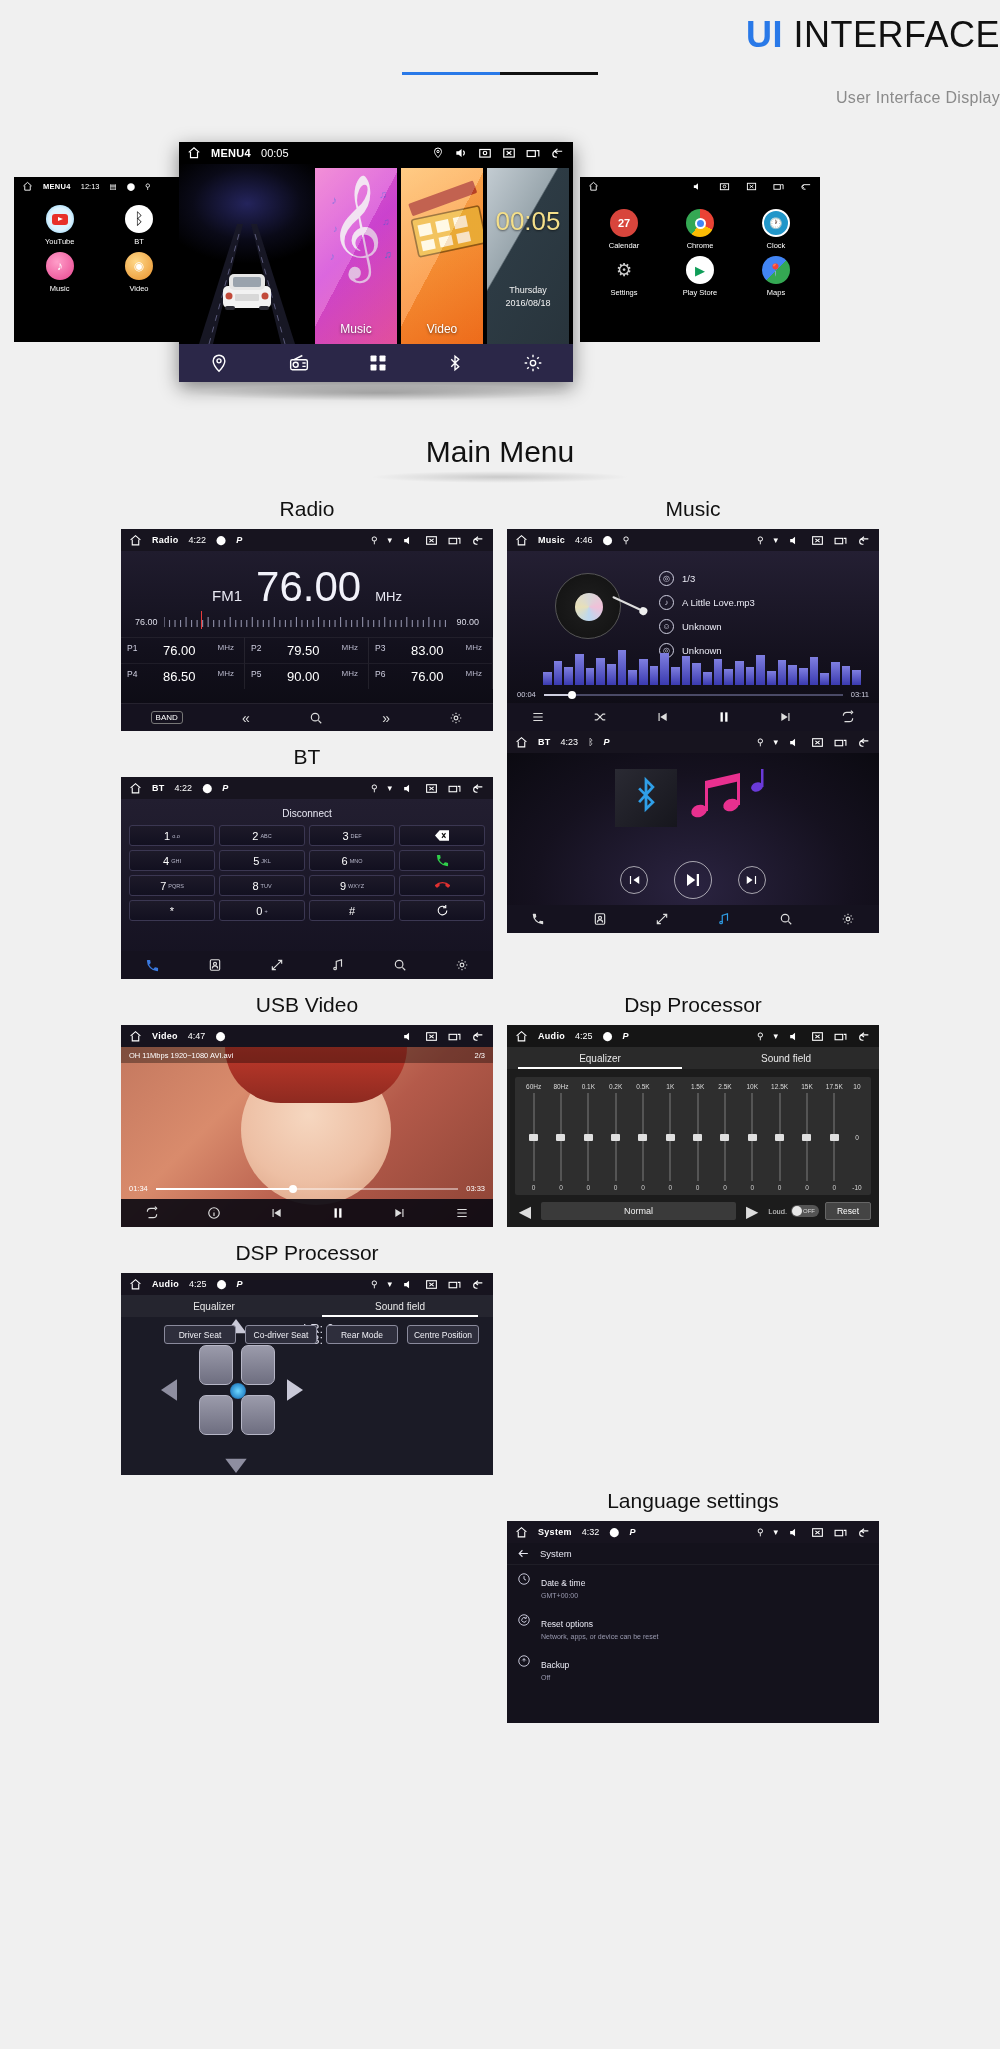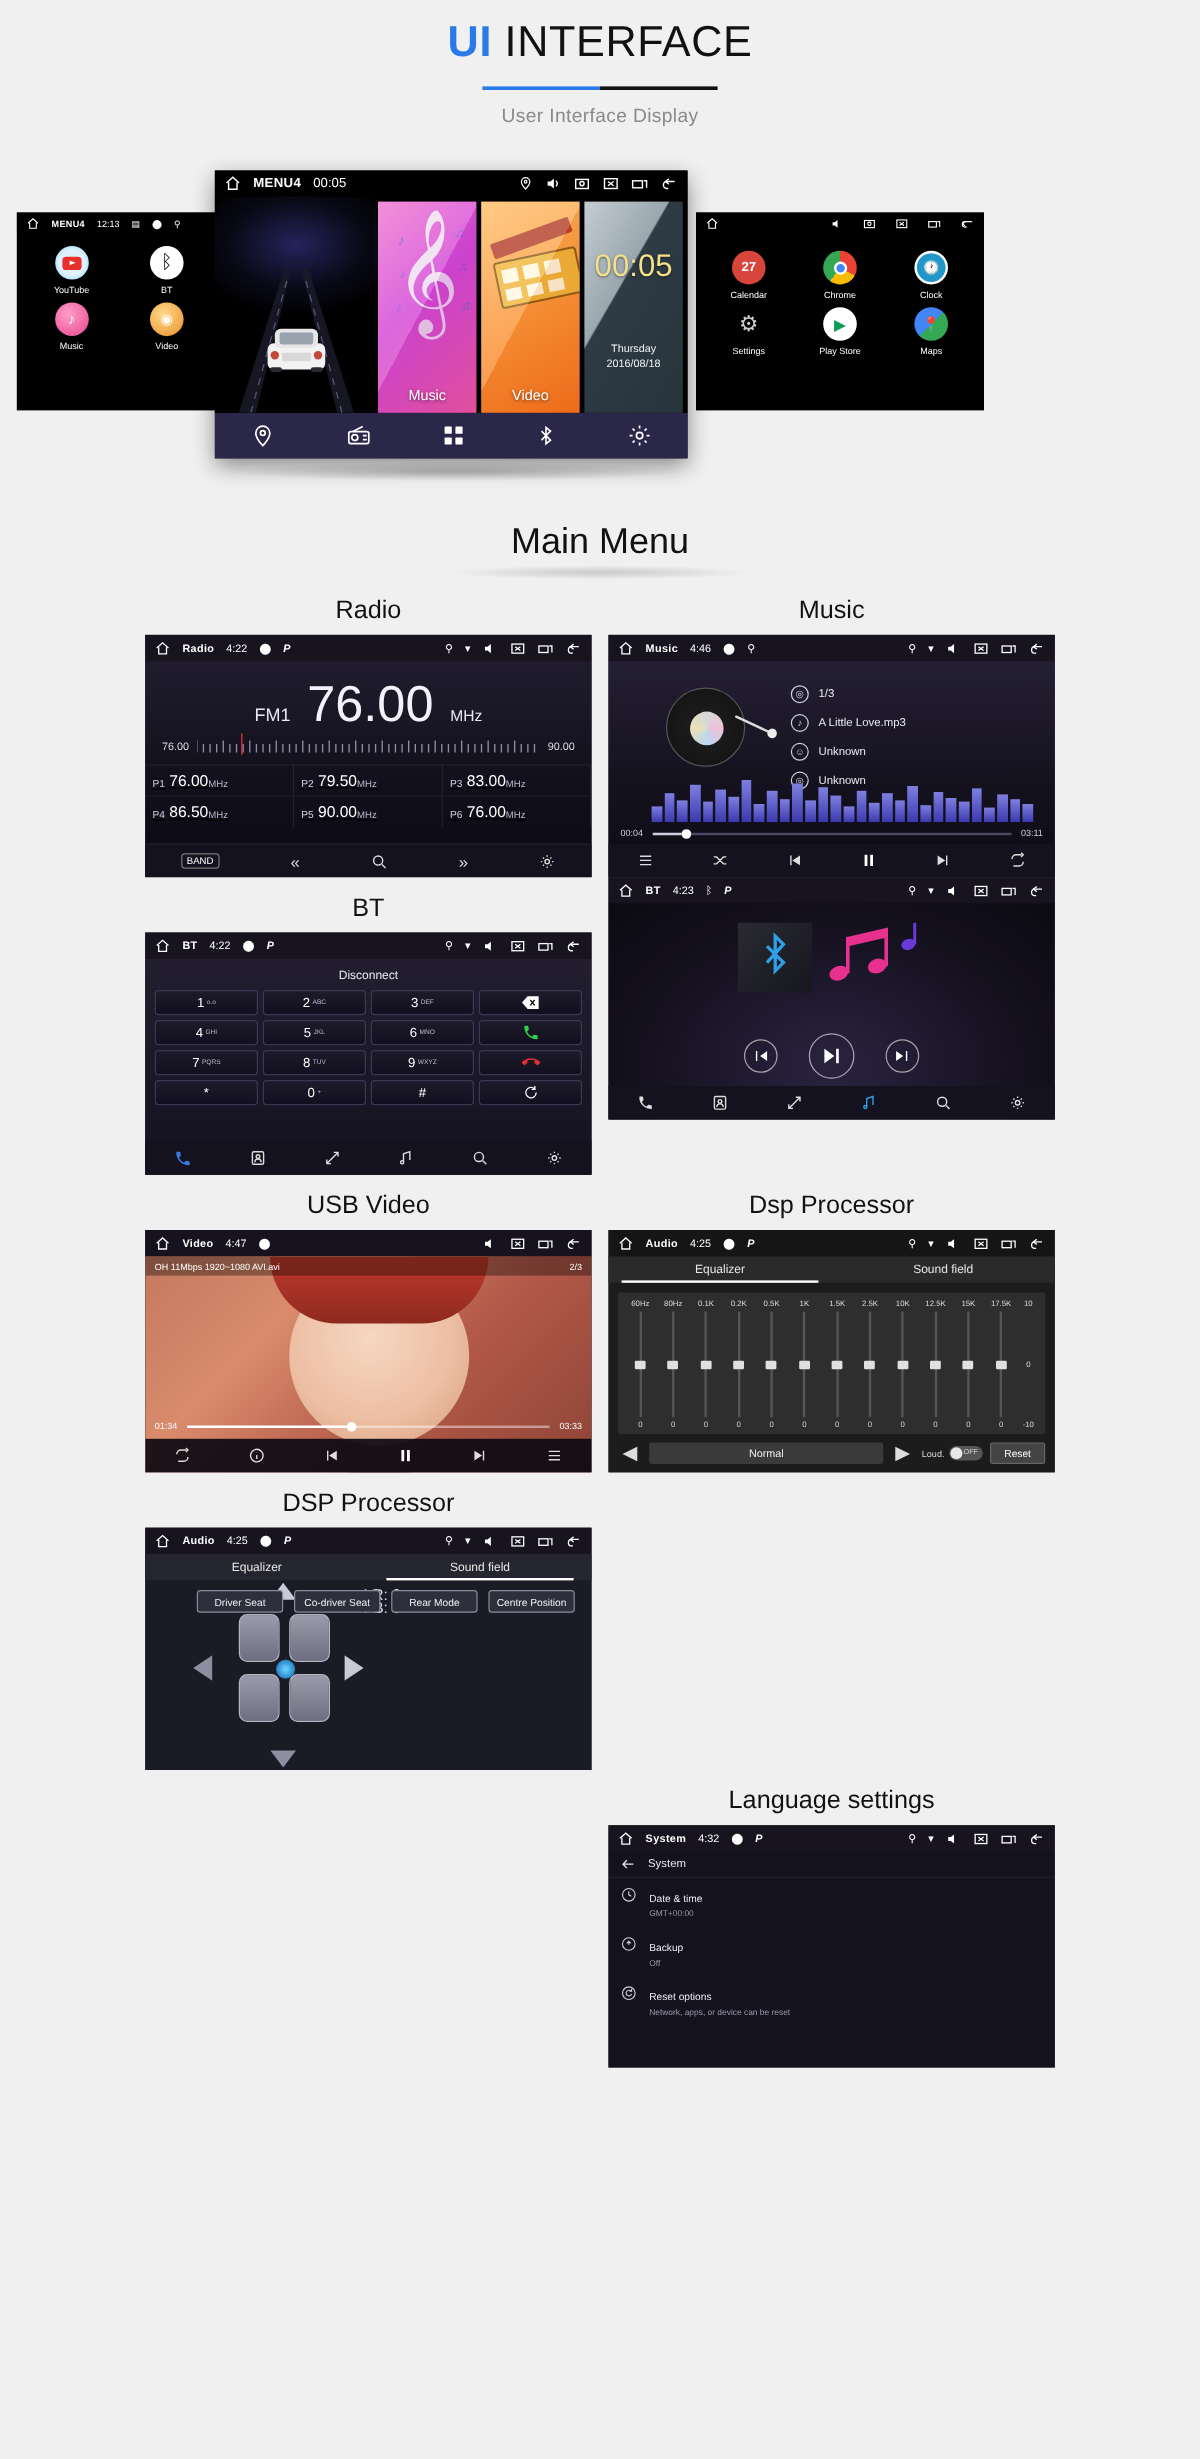--- a/index.html
+++ b/index.html
@@ -4,21 +4,21 @@
 <style>
   * { box-sizing: border-box; margin:0; padding:0; }
   body {
     width:1000px; height:2049px;
     background:#f0f0f0;
     font-family:"Liberation Sans", sans-serif;
     overflow:hidden;
     position:relative;
   }
   
-  .page-header { text-align:center; padding-top:14px; }
+  .page-header { text-align:right; padding-top:14px; }
   .main-title { font-size:36px; font-weight:400; letter-spacing:.5px; color:#111; }
   .main-title .ui-accent { color:#2979e8; font-weight:700; }
   .title-rule { width:196px; height:3px; margin:16px auto 0; display:flex; }
   .title-rule .seg-blue { flex:1; background:#2979e8; }
   .title-rule .seg-dark { flex:1; background:#111; }
   .subtitle { margin-top:14px; font-size:16px; color:#8a8a8a; letter-spacing:.3px;}
 
   
   .hero { position:relative; width:1000px; height:270px; margin-top:30px; }
   .screen { position:absolute; background:#000; overflow:hidden; }
@@ -81,21 +81,21 @@
   .radio-body{height:180px;background:linear-gradient(180deg,#201c2e 0%,#12101c 55%,#0b0a12 100%);position:relative;}
   .freq-row{display:flex;align-items:baseline;justify-content:center;gap:14px;padding-top:16px;}
   .freq-band{color:#e8e8f2;font-size:15px;}
   .freq-num{color:#f2f2fa;font-size:42px;font-weight:300;line-height:.95;}
   .freq-unit{color:#e8e8f2;font-size:13px;}
   .dial{display:flex;align-items:center;gap:6px;padding:4px 14px 0;}
   .dial .edge{color:#dcdce8;font-size:9px;}
   .ruler{flex:1;height:22px;position:relative;overflow:hidden;}
   .needle{position:absolute;left:13%;top:0;width:1.5px;height:18px;background:#e83c3c;}
   .presets{display:grid;grid-template-columns:repeat(3,1fr);gap:0;margin-top:4px;}
-  .pbtn{display:flex;align-items:flex-end;gap:0;padding:5px 6px;border-right:1px solid rgba(255,255,255,.08);border-top:1px solid rgba(255,255,255,.06);text-decoration:underline;}
+  .pbtn{display:flex;align-items:flex-start;gap:22px;padding:5px 6px;border-right:1px solid rgba(255,255,255,.08);border-top:1px solid rgba(255,255,255,.06);}
   .pbtn .pn{color:#cfcfe0;font-size:8.5px;width:14px;}
   .pbtn .pv{color:#fff;font-size:13px;}
   .pbtn .pu{color:#b9b9cc;font-size:8px;}
   .radio-dock{height:28px;background:#15121f;display:flex;align-items:center;justify-content:space-around;border-top:1px solid rgba(255,255,255,.07);}
 
   
   .music-body{height:180px;background:linear-gradient(180deg,#241f33 0%,#14111e 60%,#0c0b12 100%);position:relative;}
   .disc{position:absolute;left:48px;top:22px;width:66px;height:66px;border-radius:50%;
     background:radial-gradient(circle at 50% 50%, #000 28%, #1b1b1b 30%, #111 100%);border:1px solid #555;}
   .disc:after{content:"";position:absolute;left:19px;top:19px;width:28px;height:28px;border-radius:50%;
@@ -1411,32 +1411,32 @@
                 <circle cx="12" cy="12" r="9"></circle>
                 <path d="M12 7v5l3.5 2"></path>
               </svg>
             </span>
           <span><span class="t1">Date &amp; time</span><span class="t2" style="display:block">GMT+00:00</span></span>
         </div>
         <div class="lang-item">
           <span class="li-ic">
               <svg width="14" height="14" viewBox="0 0 24 24" fill="none" stroke="#cfcfe0" stroke-width="1.6">
                 <circle cx="12" cy="12" r="9"></circle>
-                <path d="M12 8v5M9 11l3-3 3 3"></path>
-              </svg>
-            </span>
-          <span><span class="t1">Backup</span><span class="t2" style="display:block">Off</span></span>
+                <path d="M15 9a4 4 0 1 0 1 4"></path>
+                <path d="M16 6v3h-3"></path>
+              </svg>
+            </span>
+          <span><span class="t1">Reset options</span><span class="t2" style="display:block">Network, apps, or device can be reset</span></span>
         </div>
         <div class="lang-item">
           <span class="li-ic">
               <svg width="14" height="14" viewBox="0 0 24 24" fill="none" stroke="#cfcfe0" stroke-width="1.6">
                 <circle cx="12" cy="12" r="9"></circle>
-                <path d="M15 9a4 4 0 1 0 1 4"></path>
-                <path d="M16 6v3h-3"></path>
-              </svg>
-            </span>
-          <span><span class="t1">Reset options</span><span class="t2" style="display:block">Network, apps, or device can be reset</span></span>
+                <path d="M12 8v5M9 11l3-3 3 3"></path>
+              </svg>
+            </span>
+          <span><span class="t1">Backup</span><span class="t2" style="display:block">Off</span></span>
         </div>
       </div>
     </div>
   </div>
 
 </div>
 
 </body></html>

